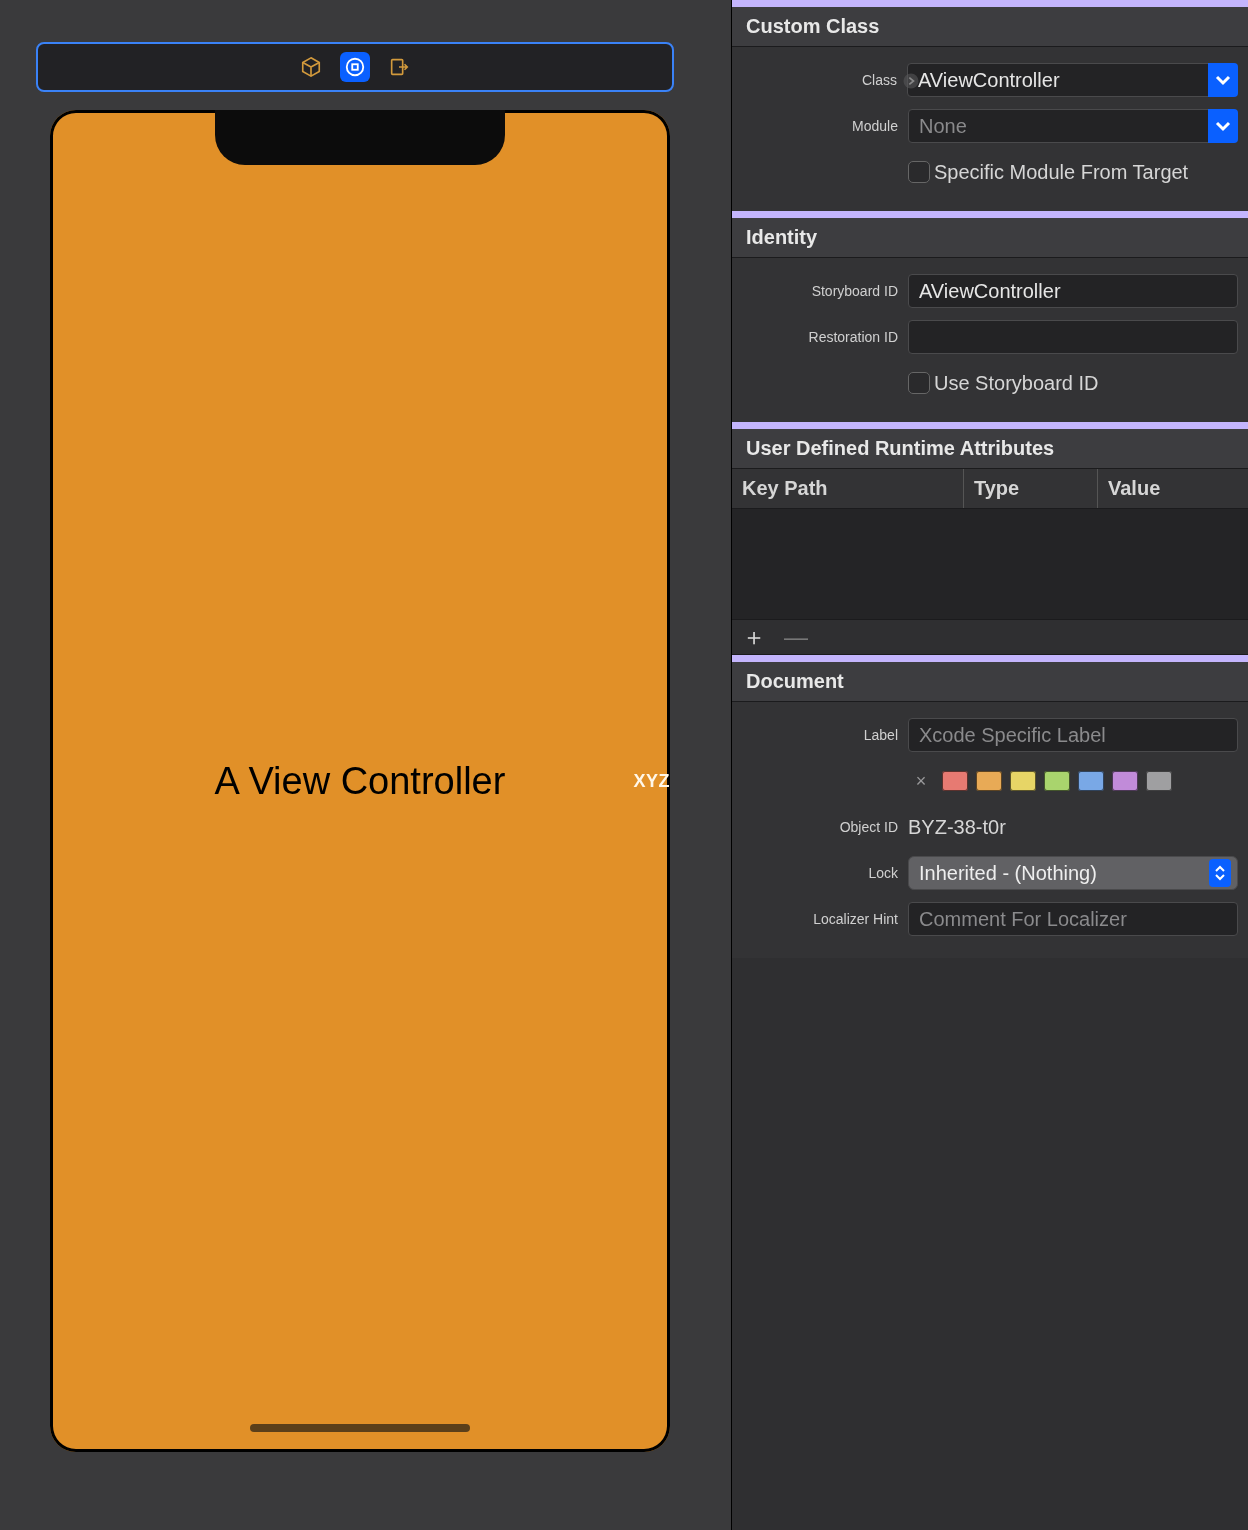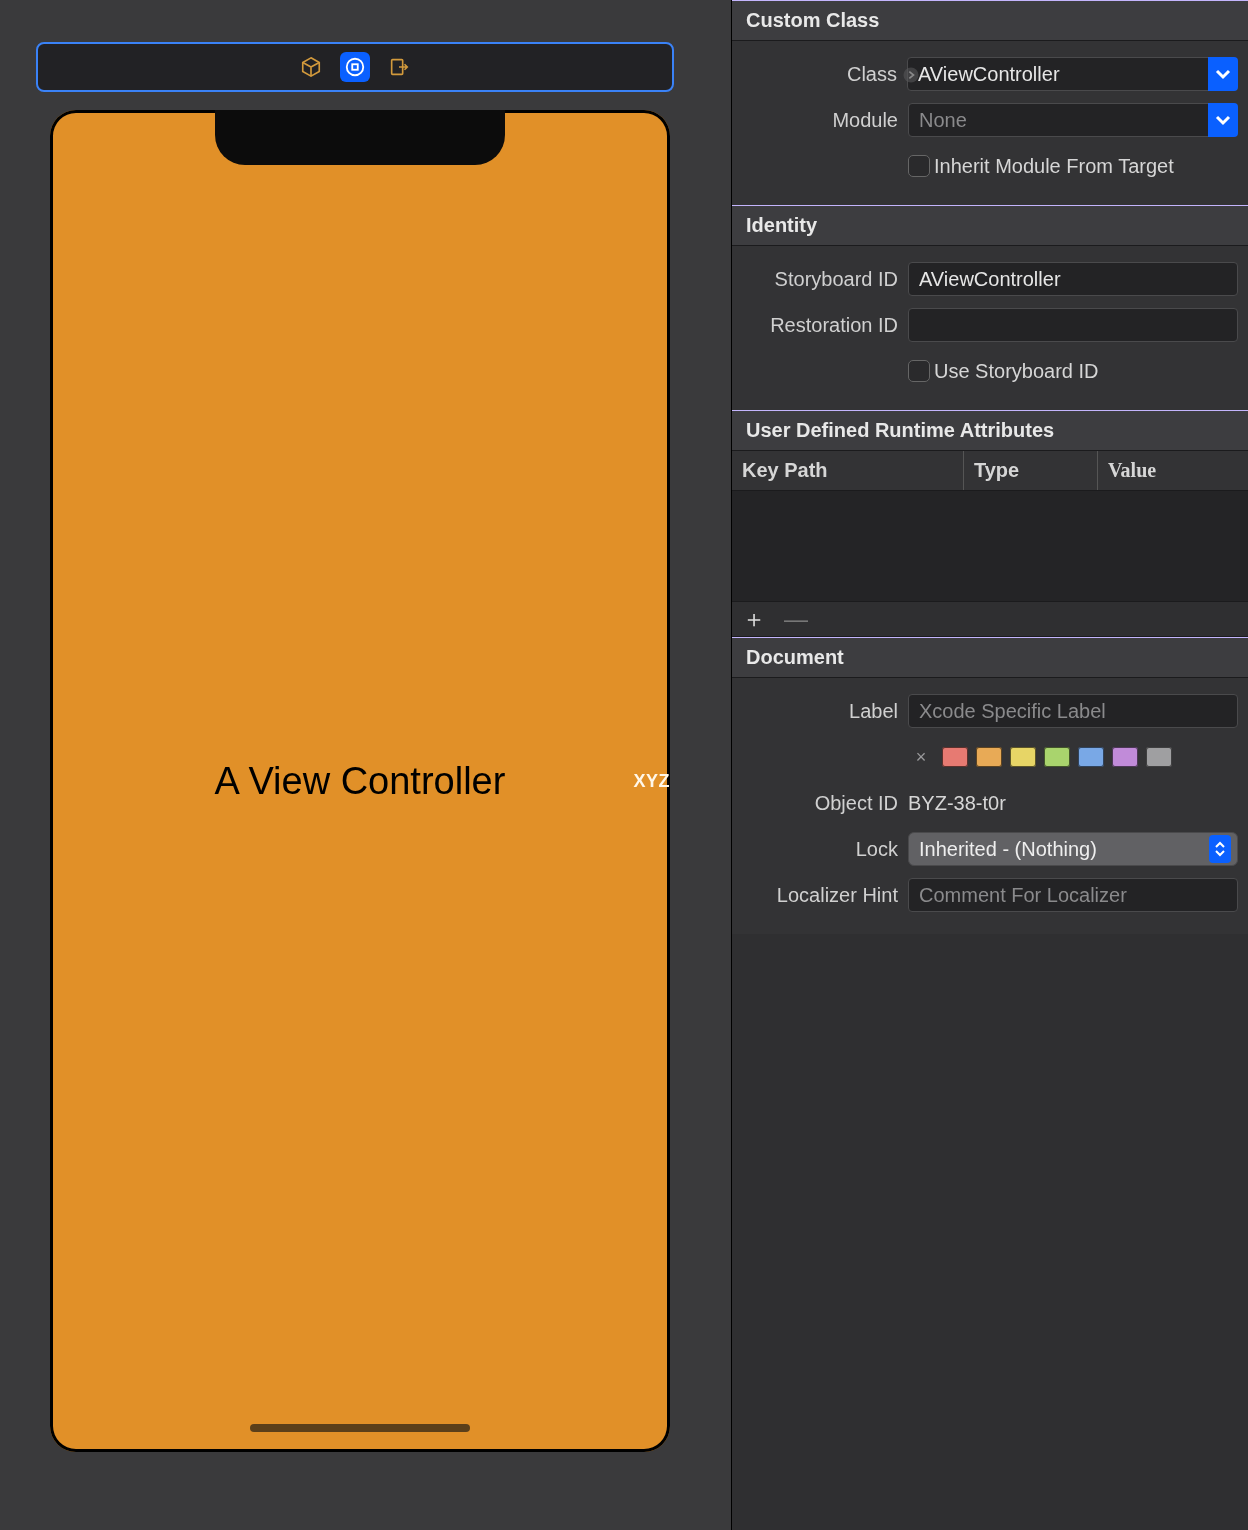--- a/index.html
+++ b/index.html
@@ -85,41 +85,41 @@
   .inspector {
     width:516px;
     height:1530px;
     background:#2f2f31;
     display:flex; flex-direction:column;
     font-size:20px;
     color:#d6d6d6;
   }
   .section-header {
     background:#3d3d40;
-    border-top:1px solid #c4b5fd;
+    border-top:7px solid #c4b5fd;
     border-bottom:1px solid #1b1b1d;
     padding:8px 14px;
     font-weight:600;
     font-size:20px;
     color:#e8e8e8;
   }
   .section-body {
     background:#333335;
     padding:8px 10px 14px 10px;
   }
 
   .field-row {
     display:flex; align-items:center;
     height:42px;
     gap:8px;
     margin:4px 0;
   }
   .lbl {
     width:158px; text-align:right;
-    font-size:20px; color:#d0d0d0;
+    font-size:14px; color:#d0d0d0;
     padding-right:2px;
   }
   .val { flex:1; display:flex; align-items:center; gap:4px; }
   .text-input, .combo, .select {
     flex:1;
     height:34px;
     background:#232325;
     border:1px solid #4a4a4c;
     border-radius:4px;
     color:#e6e6e6;
@@ -159,21 +159,21 @@
     background:#333335;
   }
   .attrs-head {
     display:flex;
     border-bottom:1px solid #1b1b1d;
     font-size:20px; font-weight:600;
   }
   .attrs-head div { padding:8px 10px; border-right:1px solid #555; }
   .attrs-head .c1 { width:232px; }
   .attrs-head .c2 { width:134px; }
-  .attrs-head .c3 { flex:1; border-right:none;font-family:Liberation Serif, serif; }
+  .attrs-head .c3 { flex:1; border-right:none; }
   .attrs-body { height:110px; background:#242426; }
   .attrs-footer {
     height:36px; background:#2f2f31;
     border-top:1px solid #1b1b1d;
     border-bottom:1px solid #1b1b1d;
     display:flex; align-items:center; padding:0 10px;
     gap:18px;
   }
   .plusminus {
     color:#ddd; font-size:24px; line-height:1;
@@ -288,21 +288,21 @@
                 <path d="M2 4l4 4 4-4" fill="none" stroke="#fff" stroke-width="2"></path>
               </svg>
           </button>
         </div>
       </div>
     </div>
     <div class="field-row">
       <div class="lbl"></div>
       <div class="val">
         <div class="checkbox"></div>
-        <span>Inherit Module From Target</span>
+        <span>Specific Module From Target</span>
       </div>
     </div>
   </div>
 
   <div class="section-header">Identity</div>
   <div class="section-body">
     <div class="field-row">
       <div class="lbl">Storyboard ID</div>
       <div class="val">
           <input class="text-input" value="AViewController" style="">

